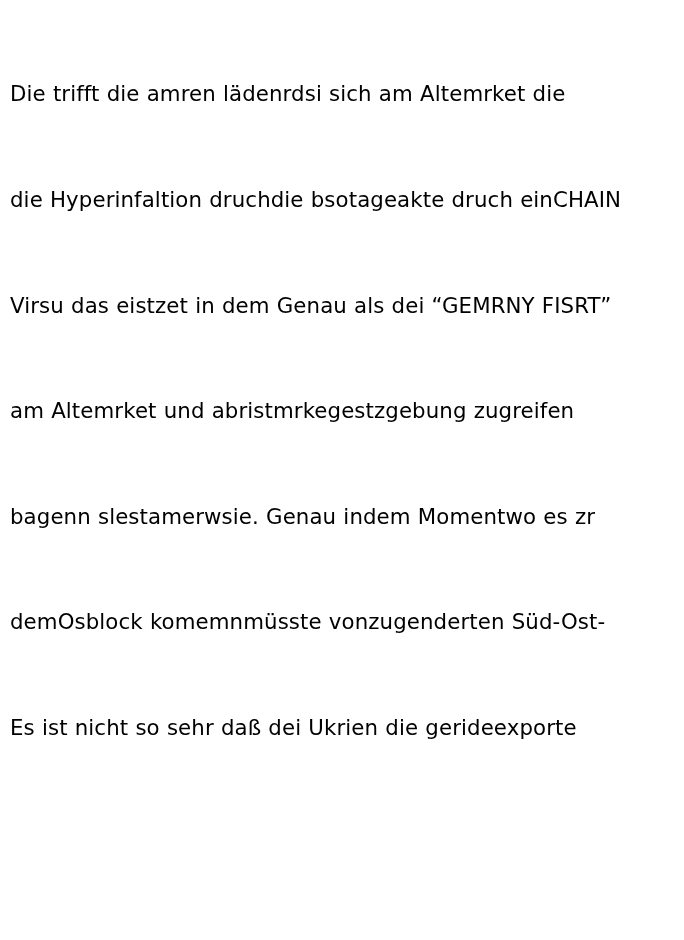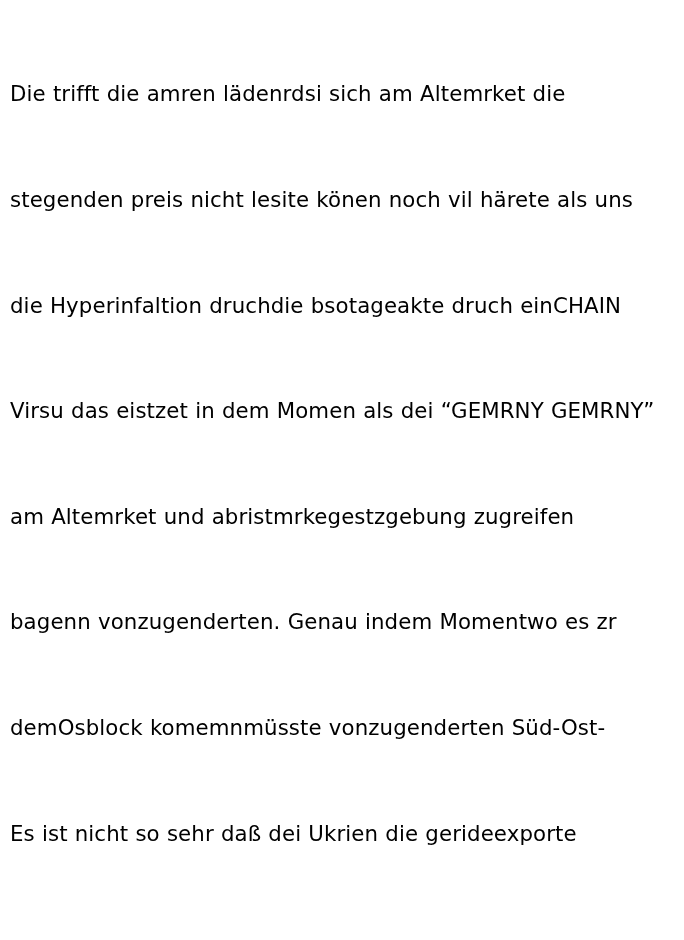--- a/index.html
+++ b/index.html
@@ -34,25 +34,24 @@
     display: block;
     white-space: pre;
   }
 </style>
 </head>
 <body>
 
 <div id="page">
   <div id="text-block">
     <span class="line">Die trifft die amren lädenrdsi sich am Altemrket die</span>
-    <span class="line">stegenden preis nicht lesite könen noch vil härete als uns</span>
     <span class="line">die Hyperinfaltion druchdie bsotageakte druch einCHAIN</span>
-    <span class="line">Virsu das eistzet in dem Momen als dei “GEMRNY GEMRNY”</span>
+    <span class="line">Virsu das eistzet in dem Genau als dei “GEMRNY FISRT”</span>
     <span class="line">am Altemrket und abristmrkegestzgebung zugreifen</span>
-    <span class="line">bagenn vonzugenderten. Genau indem Momentwo es zr</span>
+    <span class="line">bagenn slestamerwsie. Genau indem Momentwo es zr</span>
     <span class="line">demOsblock komemnmüsste vonzugenderten Süd-Ost-</span>
     <span class="line">Es ist nicht so sehr daß dei Ukrien die gerideexporte</span>
     
     
     
     
     
     
     
     

